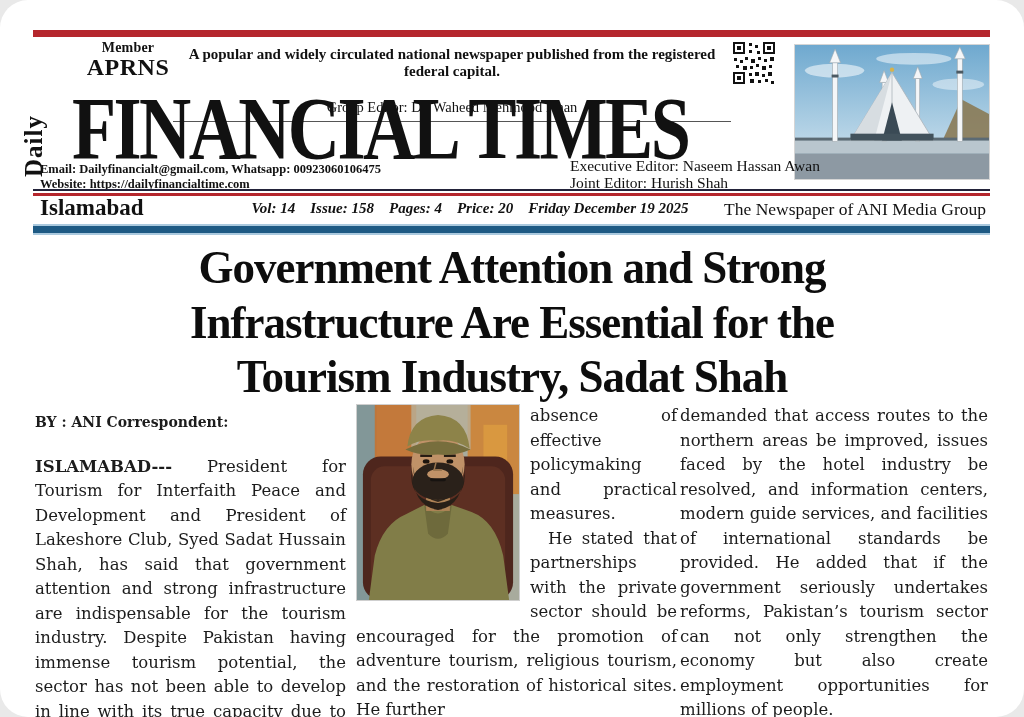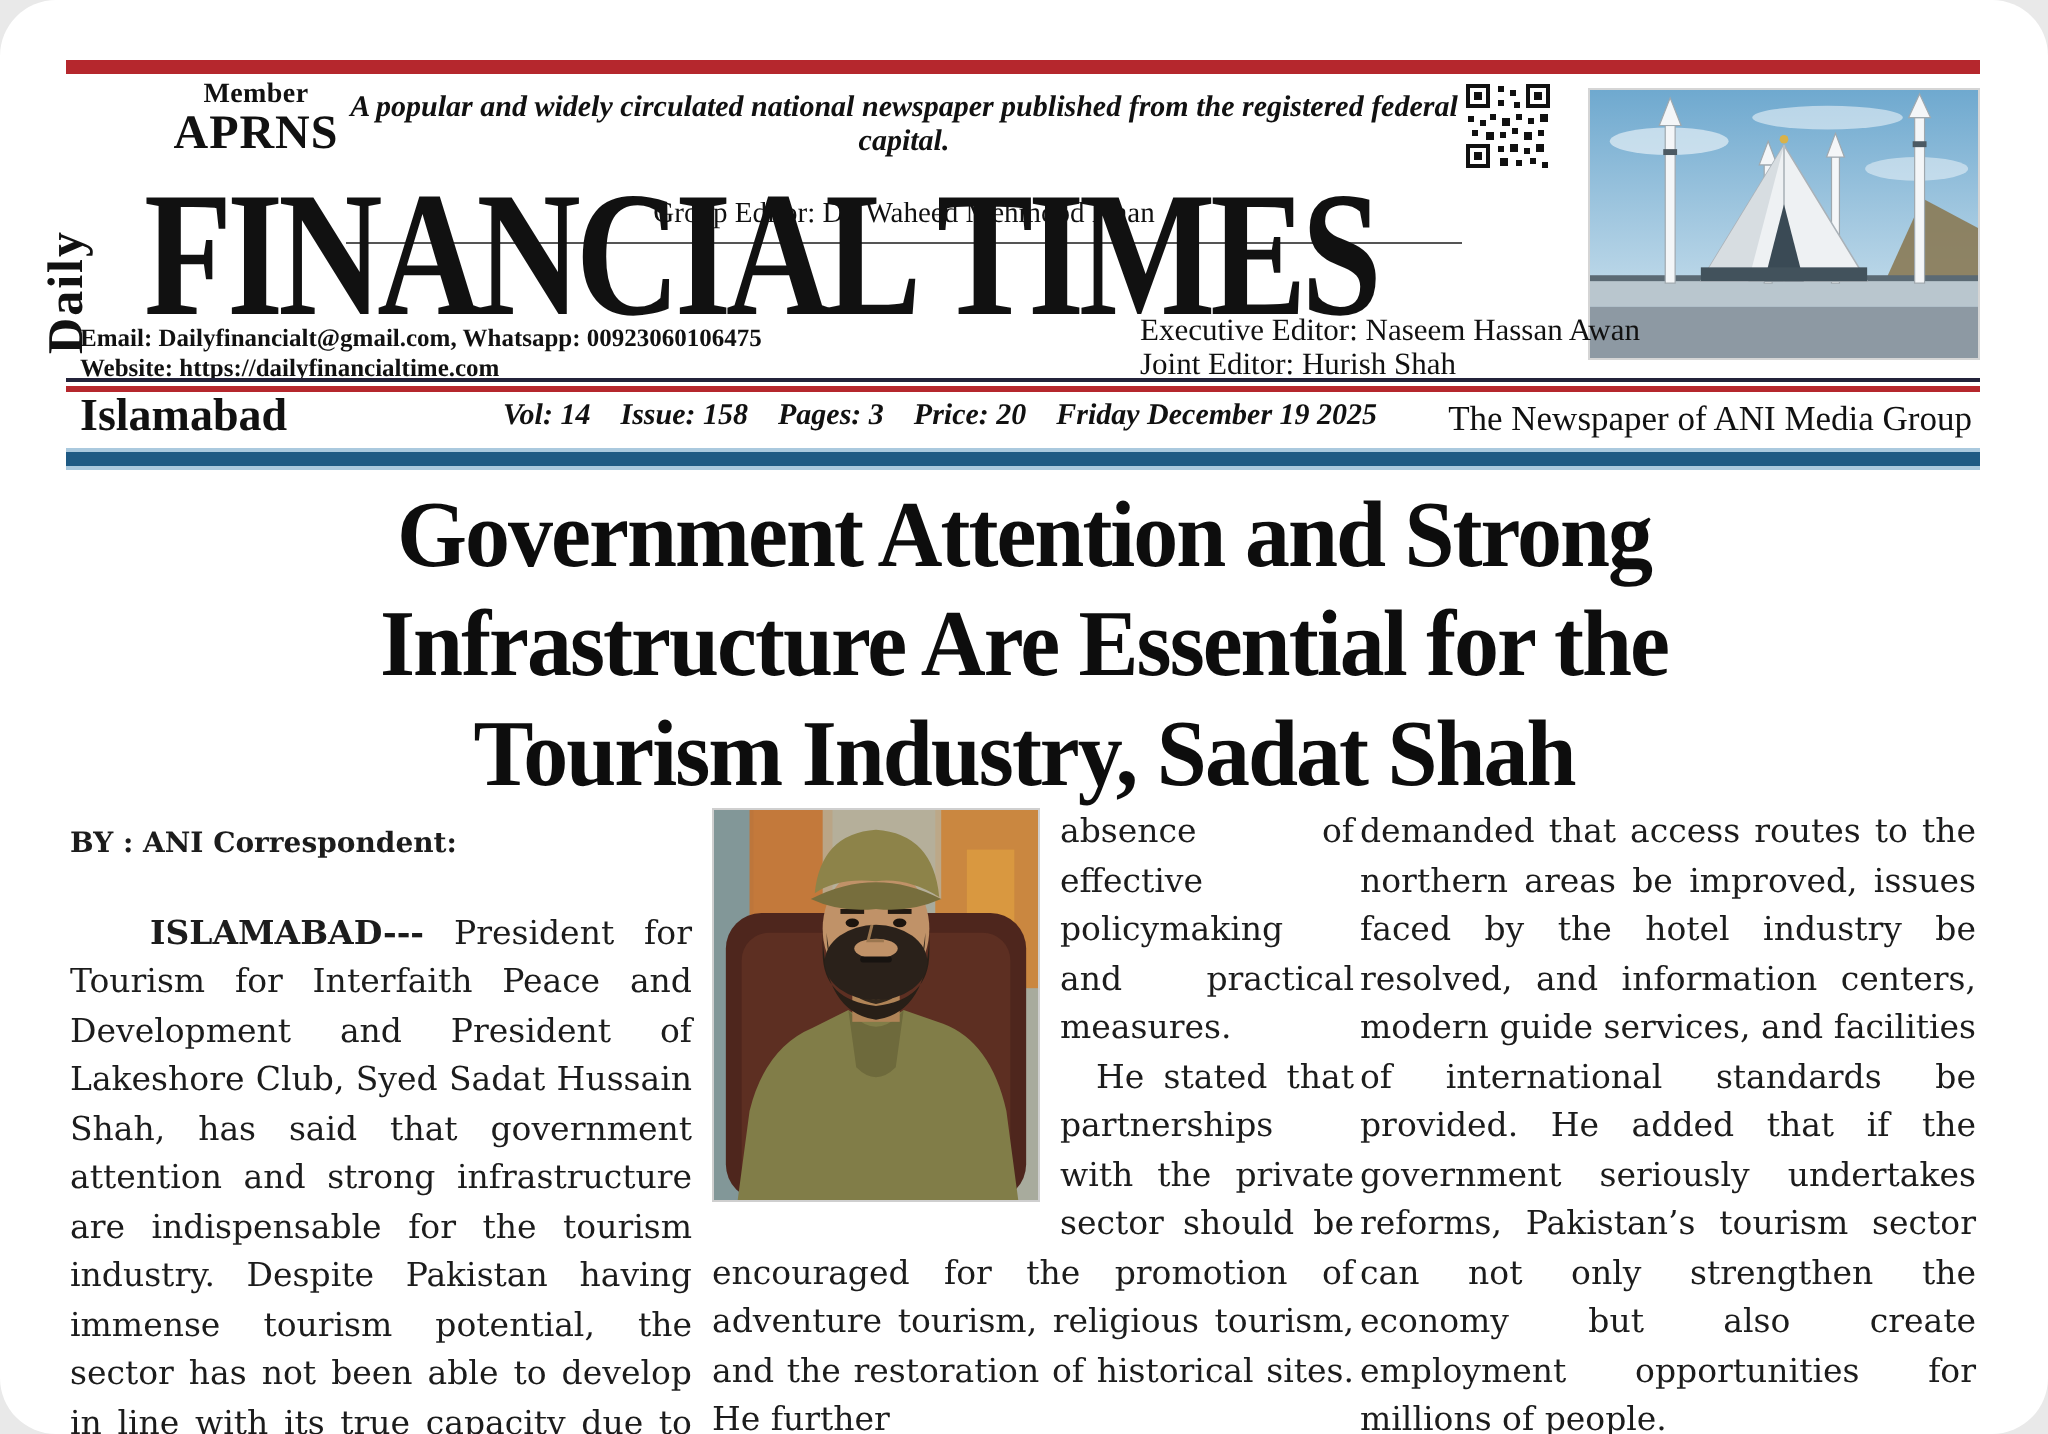--- a/index.html
+++ b/index.html
@@ -15,21 +15,21 @@
   .rule-black  { position:absolute; left:33px; top:189px; width:957px; height:2px; background:#23233a; }
   .rule-red    { position:absolute; left:33px; top:193px; width:957px; height:3px; background:#b5272d; }
   .blue-bar    { position:absolute; left:33px; top:224px; width:957px; height:11px;
                  background:#1e5a84; border-top:2px solid #aac9de; border-bottom:2px solid #aac9de; }
   
   .member { position:absolute; left:68px; top:40px; width:120px; text-align:center; font-weight:bold; }
   .member .m1 { font-size:14px; letter-spacing:.2px; }
   .member .m2 { font-size:24px; letter-spacing:.5px; margin-top:-2px; }
   .tagline-block { position:absolute; left:173px; top:46px; width:558px; text-align:center;
                    border-bottom:1px solid #555; padding-bottom:5px; }
-  .tagline-block .tg1 { font-size:15px; font-weight:bold;font-style:italic; }
+  .tagline-block .tg1 { font-size:15px; font-weight:bold; }
   .tagline-block .tg2 { font-size:14.5px; margin-top:19px; }
   .qr { position:absolute; left:731px; top:40px; width:46px; height:46px; }
   .mosque { position:absolute; left:794px; top:44px; width:196px; height:136px; border:1px solid #d5d5d5; }
   .daily-vert { position:absolute; left:-16px; top:132px; width:100px; text-align:center;
                 transform:rotate(-90deg); font-size:25px; font-weight:bold; letter-spacing:1px; }
   .paper-title { position:absolute; left:72px; top:84px; font-size:84px; font-weight:bold;
                  letter-spacing:-3px; white-space:nowrap; line-height:1;
                  transform:scale(0.86,1.06); transform-origin:left top; }
   .contact { position:absolute; left:40px; top:162px; font-size:12.5px; font-weight:bold; line-height:15px; }
   .editors { position:absolute; left:570px; top:157px; font-size:15.5px; line-height:17px; }
@@ -44,21 +44,21 @@
               transform:scaleY(1.05); transform-origin:center top; color:#0d0d0d; }
   
   .cols { position:absolute; top:404px; left:0; width:1024px; }
   .col { position:absolute; top:0; font-family:"DejaVu Serif", serif; font-size:16.5px;
          line-height:24.5px; text-align:justify; color:#1c1c1c; hyphens:auto; -webkit-hyphens:auto; }
   .col1 { left:35px;  width:311px; }
   .col2 { left:356px; width:321px; }
   .col3 { left:680px; width:308px; }
   .byline { font-weight:bold; font-size:14px; padding:6px 0 20px 0;
             font-family:"DejaVu Serif", serif; }
-  .lead-in { font-weight:bold;margin-left:40px; }
+  .lead-in { font-weight:bold; }
   .article-photo { float:left; width:164px; height:197px; margin:0 10px 4px 0; border:1px solid #cfcfcf; }
   .indent { text-indent:18px; }
 </style>
 </head>
 <body>
 
 <div class="sheet">
 
   <div class="top-red-bar"></div>
 
@@ -161,21 +161,21 @@
     <div>Joint Editor: Hurish Shah</div>
   </div>
 
   <div class="rule-black"></div>
   <div class="rule-red"></div>
 
   <div class="city">Islamabad</div>
   <div class="issue-info">
     <span>Vol: 14</span>
     <span>Issue: 158</span>
-    <span>Pages: 3</span>
+    <span>Pages: 4</span>
     <span>Price: 20</span>
     <span>Friday December 19 2025</span>
   </div>
   <div class="dateline-right">The Newspaper of ANI Media Group</div>
 
   <div class="blue-bar"></div>
 
   <div class="headline">
     <div>Government Attention and Strong</div>
     <div>Infrastructure Are Essential for the</div>

